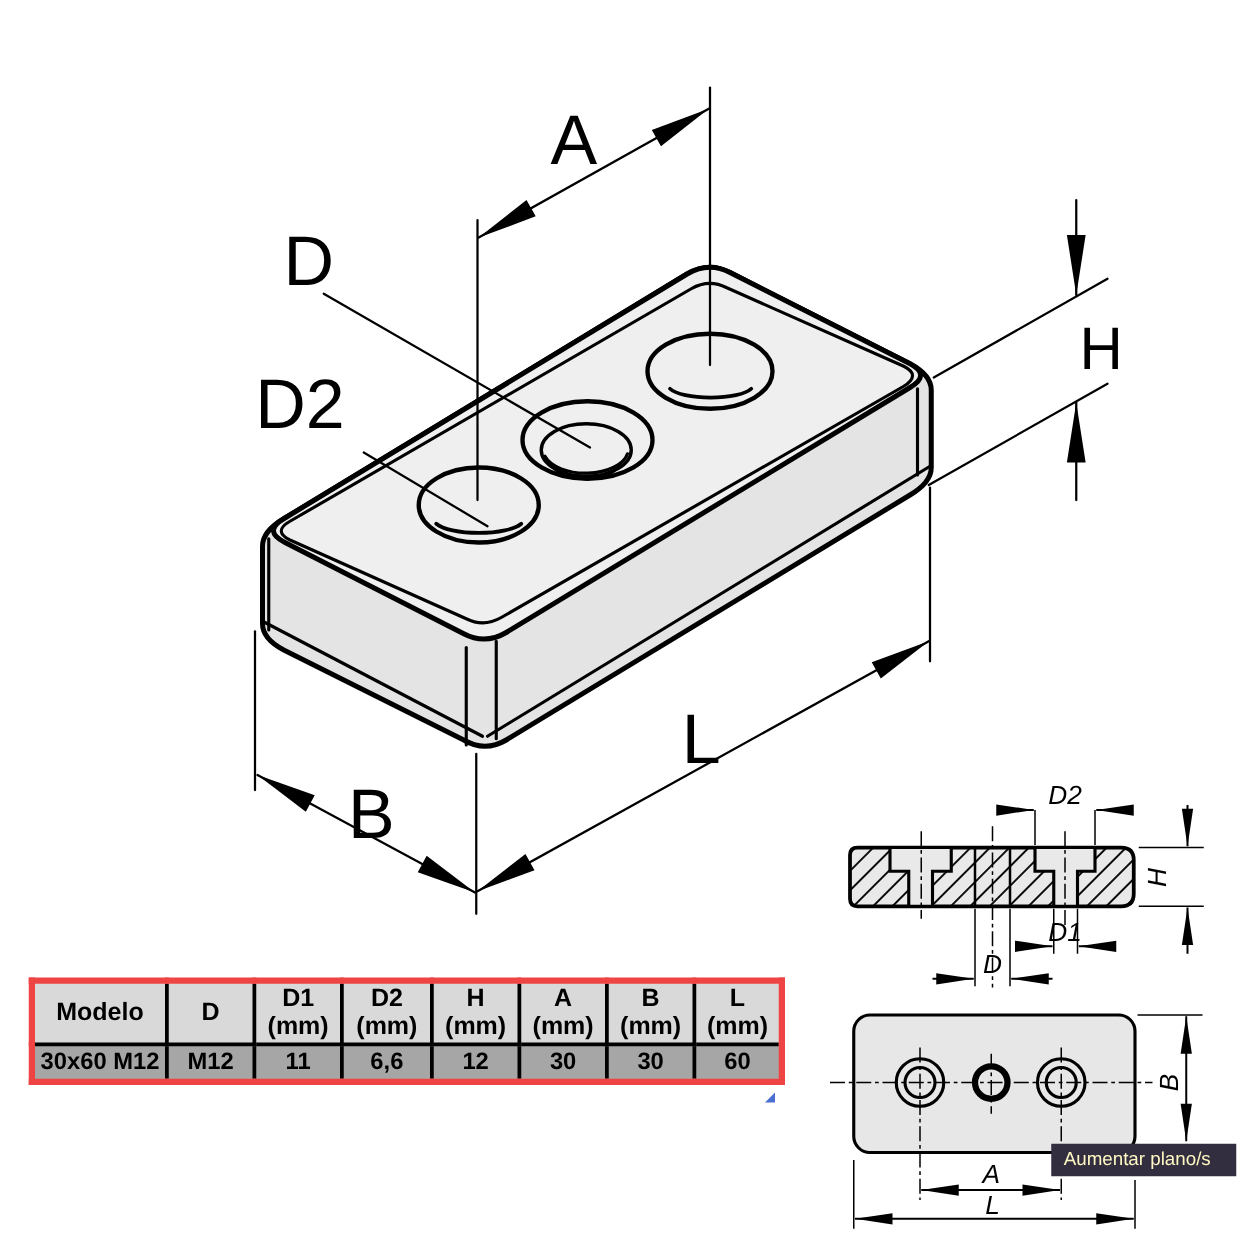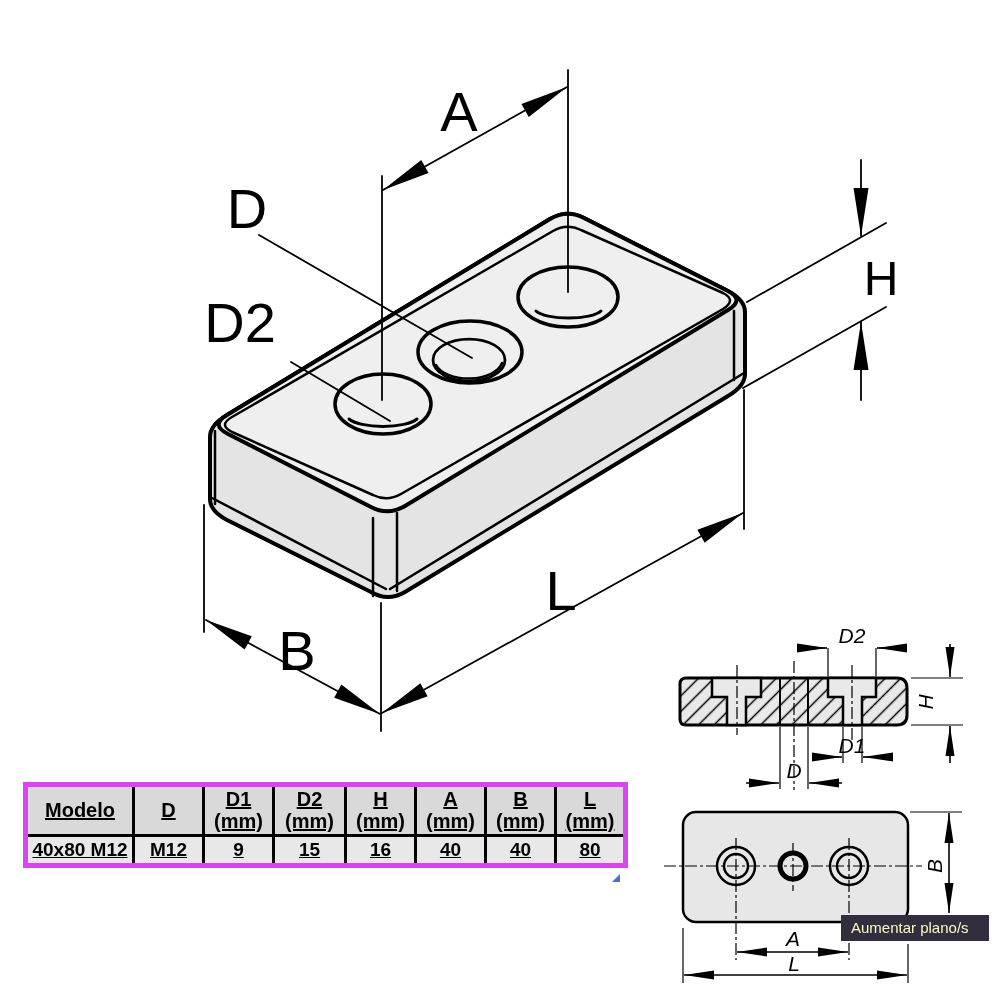--- a/index.html
+++ b/index.html
@@ -6,21 +6,21 @@
   body{width:1000px;height:1000px;background:#fff;position:relative;
        font-family:"Liberation Sans",sans-serif;overflow:hidden;}
   .canvas{position:absolute;inset:0;}
   svg{position:absolute;left:0;top:0;z-index:1;}
   svg text{fill:#000;}
   .big-label{font-size:56px;font-family:"Liberation Sans",sans-serif;}
   .big-label-h{font-size:48px;font-family:"Liberation Sans",sans-serif;}
   .small-label{font-size:21px;font-style:italic;font-family:"Liberation Sans",sans-serif;}
   .dims-table{position:absolute;left:23px;top:782px;z-index:2;
       border-collapse:collapse;table-layout:fixed;width:600px;
-      border:5px solid #d946ef;text-decoration:underline;}
+      border:5px solid #ef4444;}
   .dims-table th,.dims-table td{border:3px solid #000;text-align:center;
       vertical-align:middle;font-weight:bold;color:#000;padding:1px 0;}
   .dims-table th{background:#d9d9d9;font-size:20px;line-height:1.12;}
   .dims-table tr.hl td{background:#a6a6a6;}
   .dims-table tr.norm td{background:#e8e8e8;}
   .dims-table td{font-size:19px;height:24px;}
   .hdr-unit{display:block;}
   .hdr-label{display:block;}
   .corner-marker{position:absolute;left:612px;top:874px;width:0;height:0;z-index:3;
       border-left:8px solid transparent;border-bottom:8px solid #4a6fd0;}
@@ -231,29 +231,29 @@
           </th>
     <th>
             <span class="hdr-label">B</span>
             <span class="hdr-unit">(mm)</span>
           </th>
     <th>
             <span class="hdr-label">L</span>
             <span class="hdr-unit">(mm)</span>
           </th>
   </tr>
-  <tr class="norm">
-    <td>40x80 M12</td>
+  <tr class="hl">
+    <td>30x60 M12</td>
     <td>M12</td>
-    <td>9</td>
-    <td>15</td>
-    <td>16</td>
-    <td>40</td>
-    <td>40</td>
-    <td>80</td>
+    <td>11</td>
+    <td>6,6</td>
+    <td>12</td>
+    <td>30</td>
+    <td>30</td>
+    <td>60</td>
   </tr>
 </tbody>
     </table>
 
 <div class="corner-marker"></div>
 
 <div class="zoom-btn">Aumentar plano/s</div>
 
 </div>
 

